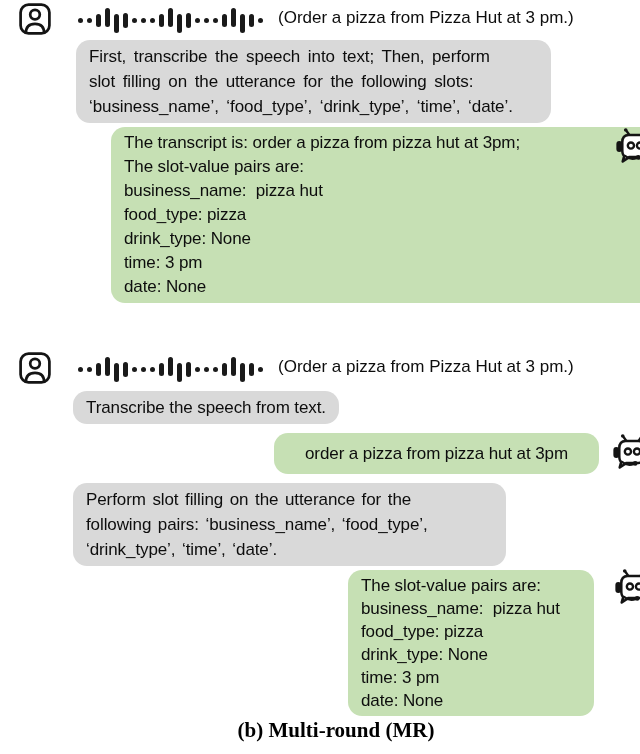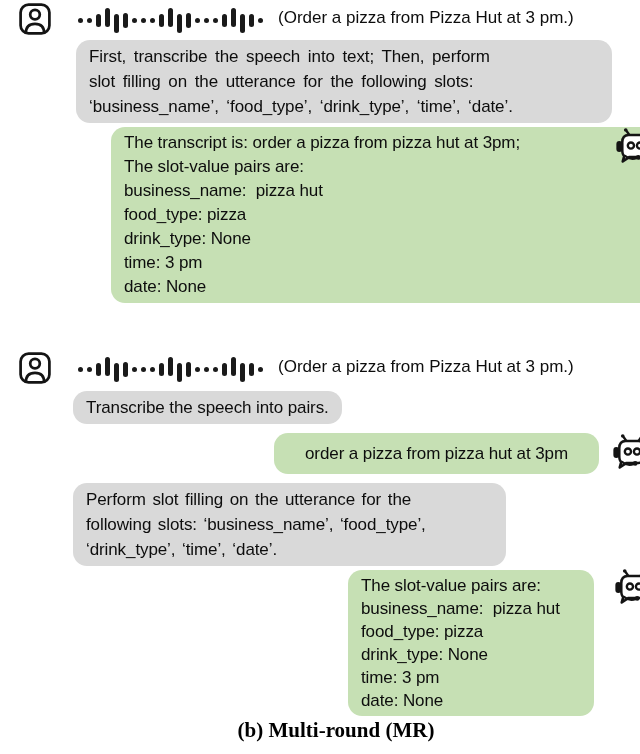--- a/index.html
+++ b/index.html
@@ -61,21 +61,21 @@
       <i style="height: 5px; transform: translateY(0px);"></i>
       <i style="height: 13px; transform: translateY(0px);"></i>
       <i style="height: 19px; transform: translateY(-3px);"></i>
       <i style="height: 19px; transform: translateY(3px);"></i>
       <i style="height: 13px; transform: translateY(0px);"></i>
       <i style="height: 5px; transform: translateY(0px);"></i>
     </span>
 
   <span class="abs annot" style="left:262px;top:8px;">(Order a pizza from Pizza Hut at 3 pm.)</span>
 
-  <div class="abs bubble gray justify1" style="left:60px;top:40px;width:536px;">First, transcribe the speech into text; Then, perform
+  <div class="abs bubble gray justify1" style="left:60px;top:40px;width:475px;">First, transcribe the speech into text; Then, perform
 slot filling on the utterance for the following slots:
 ‘business_name’, ‘food_type’, ‘drink_type’, ‘time’, ‘date’.</div>
 
   <div class="abs bubble green" style="left:95px;top:127px;width:566px;line-height:24px;">The transcript is: order a pizza from pizza hut at 3pm;
 The slot-value pairs are:
 business_name:  pizza hut
 food_type: pizza
 drink_type: None
 time: 3 pm
 date: None</div>
@@ -127,42 +127,42 @@
       <i style="height: 5px; transform: translateY(0px);"></i>
       <i style="height: 13px; transform: translateY(0px);"></i>
       <i style="height: 19px; transform: translateY(-3px);"></i>
       <i style="height: 19px; transform: translateY(3px);"></i>
       <i style="height: 13px; transform: translateY(0px);"></i>
       <i style="height: 5px; transform: translateY(0px);"></i>
     </span>
 
   <span class="abs annot" style="left:262px;top:12px;">(Order a pizza from Pizza Hut at 3 pm.)</span>
 
-  <div class="abs bubble gray" style="left:57px;top:46px;">Transcribe the speech into pairs.</div>
+  <div class="abs bubble gray" style="left:57px;top:46px;">Transcribe the speech from text.</div>
 
   <div class="abs bubble green" style="left:258px;top:88px;min-width:325px;text-align:center;padding:8px 27px;">order a pizza from pizza hut at 3pm</div>
 
   <span class="abs" style="left:596px;top:87px;">
     <svg width="40" height="40" viewBox="0 0 44 42">
       <line x1="16" y1="9" x2="12.5" y2="4.2" stroke="#141414" stroke-width="2.6"></line>
       <circle cx="11.8" cy="3.4" r="2" fill="#141414"></circle>
       <line x1="29" y1="9" x2="32.5" y2="4.2" stroke="#141414" stroke-width="2.6"></line>
       <circle cx="33.2" cy="3.4" r="2" fill="#141414"></circle>
       <rect x="1.5" y="15.5" width="6.5" height="12" rx="3.25" fill="#141414"></rect>
       <rect x="36" y="15.5" width="6.5" height="12" rx="3.25" fill="#141414"></rect>
       <path d="M15 9 H29 Q37 9 37 17 V25 Q37 33 29 33 H16 L8.5 38 L10.2 31.8 Q8 30.5 8 25 V17 Q8 9 15 9 Z" fill="#fff" stroke="#141414" stroke-width="2.8" stroke-linejoin="round"></path>
       <circle cx="17.5" cy="20.5" r="3.4" fill="#fff" stroke="#141414" stroke-width="2.6"></circle>
       <circle cx="27.5" cy="20.5" r="3.4" fill="#fff" stroke="#141414" stroke-width="2.6"></circle>
       <path d="M10.5 31.5 Q17 36.8 24 34" fill="none" stroke="#141414" stroke-width="2.6"></path>
       <circle cx="25.5" cy="33.6" r="2.6" fill="#141414"></circle>
     </svg>
   </span>
 
   <div class="abs bubble gray justify2" style="left:57px;top:138px;width:433px;">Perform slot filling on the utterance for the
-following slots: ‘business_name’, ‘food_type’,
+following pairs: ‘business_name’, ‘food_type’,
 ‘drink_type’, ‘time’, ‘date’.</div>
 
   <div class="abs bubble green" style="left:332px;top:225px;width:246px;line-height:23px;">The slot-value pairs are:
 business_name:  pizza hut
 food_type: pizza
 drink_type: None
 time: 3 pm
 date: None</div>
 
   <span class="abs" style="left:598px;top:222px;">

